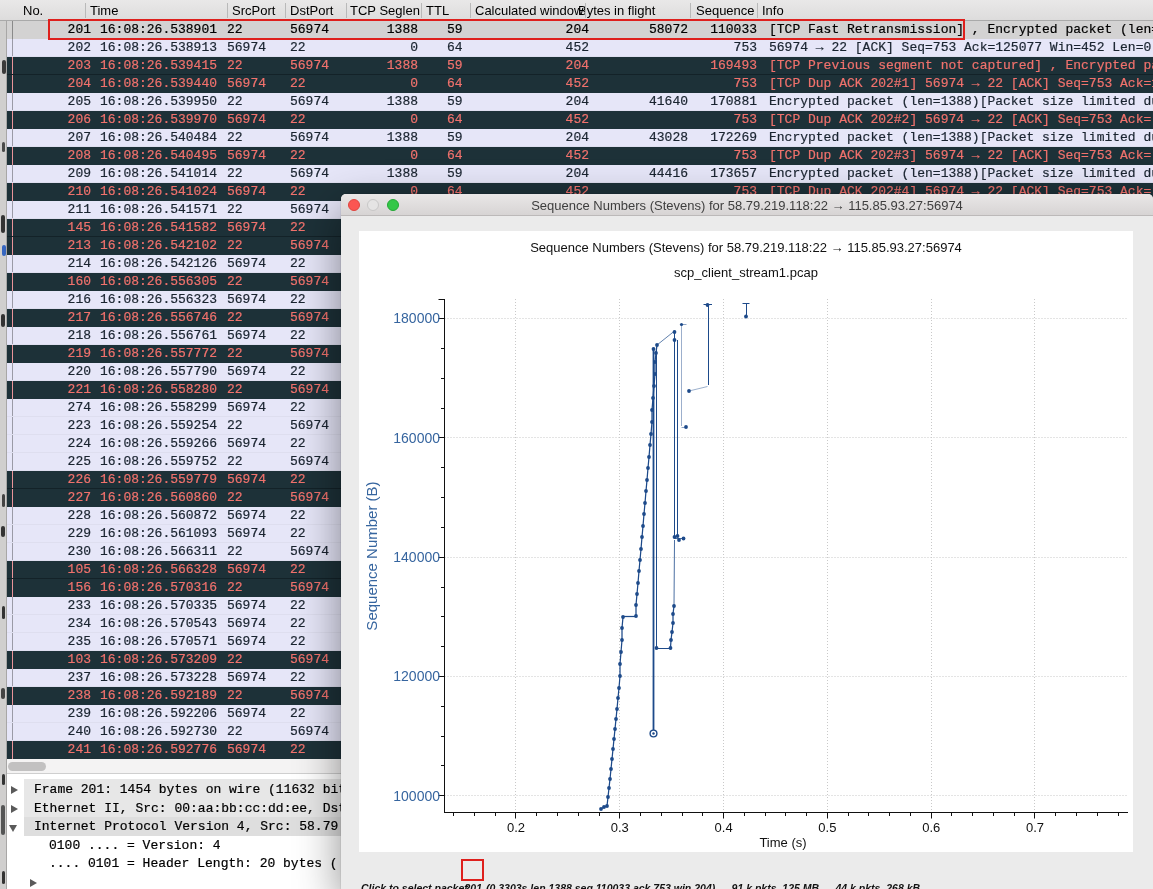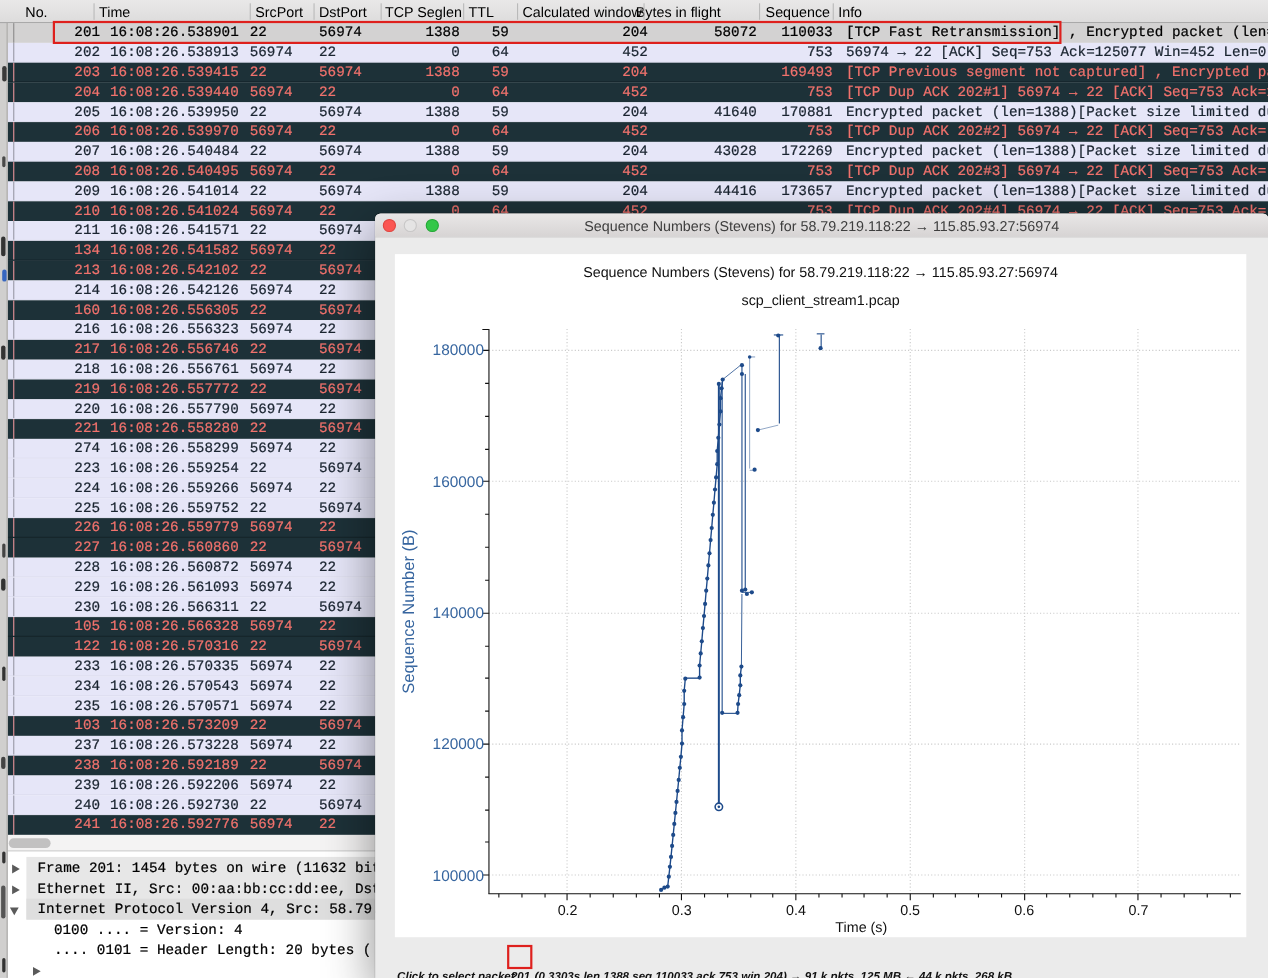--- a/index.html
+++ b/index.html
@@ -49,41 +49,41 @@
 <div class="prow rlav" style="top:39px"><i class="rl" style="background:#9a9aa6"></i><span class="ra" style="right:1062px">202</span><span class="la" style="left:93px">16:08:26.538913</span><span class="la" style="left:220px">56974</span><span class="la" style="left:283px">22</span><span class="ra" style="right:735px">0</span><span class="la" style="left:440px">64</span><span class="ra" style="right:564px">452</span><span class="ra" style="right:396px">753</span><span class="la" style="left:762px">56974 → 22 [ACK] Seq=753 Ack=125077 Win=452 Len=0</span></div>
 <div class="prow rdark rdb" style="top:57px"><i class="rl" style="background:#e9949a"></i><span class="ra" style="right:1062px">203</span><span class="la" style="left:93px">16:08:26.539415</span><span class="la" style="left:220px">22</span><span class="la" style="left:283px">56974</span><span class="ra" style="right:735px">1388</span><span class="la" style="left:440px">59</span><span class="ra" style="right:564px">204</span><span class="ra" style="right:396px">169493</span><span class="la" style="left:762px">[TCP Previous segment not captured] , Encrypted pa</span></div>
 <div class="prow rdark" style="top:75px"><i class="rl" style="background:#e9949a"></i><span class="ra" style="right:1062px">204</span><span class="la" style="left:93px">16:08:26.539440</span><span class="la" style="left:220px">56974</span><span class="la" style="left:283px">22</span><span class="ra" style="right:735px">0</span><span class="la" style="left:440px">64</span><span class="ra" style="right:564px">452</span><span class="ra" style="right:396px">753</span><span class="la" style="left:762px">[TCP Dup ACK 202#1] 56974 → 22 [ACK] Seq=753 Ack=1</span></div>
 <div class="prow rlav" style="top:93px"><i class="rl" style="background:#9a9aa6"></i><span class="ra" style="right:1062px">205</span><span class="la" style="left:93px">16:08:26.539950</span><span class="la" style="left:220px">22</span><span class="la" style="left:283px">56974</span><span class="ra" style="right:735px">1388</span><span class="la" style="left:440px">59</span><span class="ra" style="right:564px">204</span><span class="ra" style="right:465px">41640</span><span class="ra" style="right:396px">170881</span><span class="la" style="left:762px">Encrypted packet (len=1388)[Packet size limited du</span></div>
 <div class="prow rdark" style="top:111px"><i class="rl" style="background:#e9949a"></i><span class="ra" style="right:1062px">206</span><span class="la" style="left:93px">16:08:26.539970</span><span class="la" style="left:220px">56974</span><span class="la" style="left:283px">22</span><span class="ra" style="right:735px">0</span><span class="la" style="left:440px">64</span><span class="ra" style="right:564px">452</span><span class="ra" style="right:396px">753</span><span class="la" style="left:762px">[TCP Dup ACK 202#2] 56974 → 22 [ACK] Seq=753 Ack=</span></div>
 <div class="prow rlav" style="top:129px"><i class="rl" style="background:#9a9aa6"></i><span class="ra" style="right:1062px">207</span><span class="la" style="left:93px">16:08:26.540484</span><span class="la" style="left:220px">22</span><span class="la" style="left:283px">56974</span><span class="ra" style="right:735px">1388</span><span class="la" style="left:440px">59</span><span class="ra" style="right:564px">204</span><span class="ra" style="right:465px">43028</span><span class="ra" style="right:396px">172269</span><span class="la" style="left:762px">Encrypted packet (len=1388)[Packet size limited du</span></div>
 <div class="prow rdark" style="top:147px"><i class="rl" style="background:#e9949a"></i><span class="ra" style="right:1062px">208</span><span class="la" style="left:93px">16:08:26.540495</span><span class="la" style="left:220px">56974</span><span class="la" style="left:283px">22</span><span class="ra" style="right:735px">0</span><span class="la" style="left:440px">64</span><span class="ra" style="right:564px">452</span><span class="ra" style="right:396px">753</span><span class="la" style="left:762px">[TCP Dup ACK 202#3] 56974 → 22 [ACK] Seq=753 Ack=</span></div>
 <div class="prow rlav" style="top:165px"><i class="rl" style="background:#9a9aa6"></i><span class="ra" style="right:1062px">209</span><span class="la" style="left:93px">16:08:26.541014</span><span class="la" style="left:220px">22</span><span class="la" style="left:283px">56974</span><span class="ra" style="right:735px">1388</span><span class="la" style="left:440px">59</span><span class="ra" style="right:564px">204</span><span class="ra" style="right:465px">44416</span><span class="ra" style="right:396px">173657</span><span class="la" style="left:762px">Encrypted packet (len=1388)[Packet size limited du</span></div>
 <div class="prow rdark" style="top:183px"><i class="rl" style="background:#e9949a"></i><span class="ra" style="right:1062px">210</span><span class="la" style="left:93px">16:08:26.541024</span><span class="la" style="left:220px">56974</span><span class="la" style="left:283px">22</span><span class="ra" style="right:735px">0</span><span class="la" style="left:440px">64</span><span class="ra" style="right:564px">452</span><span class="ra" style="right:396px">753</span><span class="la" style="left:762px">[TCP Dup ACK 202#4] 56974 → 22 [ACK] Seq=753 Ack=</span></div>
 <div class="prow rlav" style="top:201px"><i class="rl" style="background:#9a9aa6"></i><span class="ra" style="right:1062px">211</span><span class="la" style="left:93px">16:08:26.541571</span><span class="la" style="left:220px">22</span><span class="la" style="left:283px">56974</span></div>
-<div class="prow rdark rdb" style="top:219px"><i class="rl" style="background:#e9949a"></i><span class="ra" style="right:1062px">134</span><span class="la" style="left:93px">16:08:26.541582</span><span class="la" style="left:220px">56974</span><span class="la" style="left:283px">22</span></div>
+<div class="prow rdark rdb" style="top:219px"><i class="rl" style="background:#e9949a"></i><span class="ra" style="right:1062px">145</span><span class="la" style="left:93px">16:08:26.541582</span><span class="la" style="left:220px">56974</span><span class="la" style="left:283px">22</span></div>
 <div class="prow rdark" style="top:237px"><i class="rl" style="background:#e9949a"></i><span class="ra" style="right:1062px">213</span><span class="la" style="left:93px">16:08:26.542102</span><span class="la" style="left:220px">22</span><span class="la" style="left:283px">56974</span></div>
 <div class="prow rlav" style="top:255px"><i class="rl" style="background:#9a9aa6"></i><span class="ra" style="right:1062px">214</span><span class="la" style="left:93px">16:08:26.542126</span><span class="la" style="left:220px">56974</span><span class="la" style="left:283px">22</span></div>
 <div class="prow rdark" style="top:273px"><i class="rl" style="background:#e9949a"></i><span class="ra" style="right:1062px">160</span><span class="la" style="left:93px">16:08:26.556305</span><span class="la" style="left:220px">22</span><span class="la" style="left:283px">56974</span></div>
 <div class="prow rlav" style="top:291px"><i class="rl" style="background:#9a9aa6"></i><span class="ra" style="right:1062px">216</span><span class="la" style="left:93px">16:08:26.556323</span><span class="la" style="left:220px">56974</span><span class="la" style="left:283px">22</span></div>
 <div class="prow rdark" style="top:309px"><i class="rl" style="background:#e9949a"></i><span class="ra" style="right:1062px">217</span><span class="la" style="left:93px">16:08:26.556746</span><span class="la" style="left:220px">22</span><span class="la" style="left:283px">56974</span></div>
 <div class="prow rlav" style="top:327px"><i class="rl" style="background:#9a9aa6"></i><span class="ra" style="right:1062px">218</span><span class="la" style="left:93px">16:08:26.556761</span><span class="la" style="left:220px">56974</span><span class="la" style="left:283px">22</span></div>
 <div class="prow rdark" style="top:345px"><i class="rl" style="background:#e9949a"></i><span class="ra" style="right:1062px">219</span><span class="la" style="left:93px">16:08:26.557772</span><span class="la" style="left:220px">22</span><span class="la" style="left:283px">56974</span></div>
 <div class="prow rlav" style="top:363px"><i class="rl" style="background:#9a9aa6"></i><span class="ra" style="right:1062px">220</span><span class="la" style="left:93px">16:08:26.557790</span><span class="la" style="left:220px">56974</span><span class="la" style="left:283px">22</span></div>
 <div class="prow rdark" style="top:381px"><i class="rl" style="background:#e9949a"></i><span class="ra" style="right:1062px">221</span><span class="la" style="left:93px">16:08:26.558280</span><span class="la" style="left:220px">22</span><span class="la" style="left:283px">56974</span></div>
 <div class="prow rlav" style="top:399px"><i class="rl" style="background:#9a9aa6"></i><span class="ra" style="right:1062px">274</span><span class="la" style="left:93px">16:08:26.558299</span><span class="la" style="left:220px">56974</span><span class="la" style="left:283px">22</span></div>
 <div class="prow rlav" style="top:417px"><i class="rl" style="background:#9a9aa6"></i><span class="ra" style="right:1062px">223</span><span class="la" style="left:93px">16:08:26.559254</span><span class="la" style="left:220px">22</span><span class="la" style="left:283px">56974</span></div>
 <div class="prow rlav" style="top:435px"><i class="rl" style="background:#9a9aa6"></i><span class="ra" style="right:1062px">224</span><span class="la" style="left:93px">16:08:26.559266</span><span class="la" style="left:220px">56974</span><span class="la" style="left:283px">22</span></div>
 <div class="prow rlav" style="top:453px"><i class="rl" style="background:#9a9aa6"></i><span class="ra" style="right:1062px">225</span><span class="la" style="left:93px">16:08:26.559752</span><span class="la" style="left:220px">22</span><span class="la" style="left:283px">56974</span></div>
 <div class="prow rdark rdb" style="top:471px"><i class="rl" style="background:#e9949a"></i><span class="ra" style="right:1062px">226</span><span class="la" style="left:93px">16:08:26.559779</span><span class="la" style="left:220px">56974</span><span class="la" style="left:283px">22</span></div>
 <div class="prow rdark" style="top:489px"><i class="rl" style="background:#e9949a"></i><span class="ra" style="right:1062px">227</span><span class="la" style="left:93px">16:08:26.560860</span><span class="la" style="left:220px">22</span><span class="la" style="left:283px">56974</span></div>
 <div class="prow rlav" style="top:507px"><i class="rl" style="background:#9a9aa6"></i><span class="ra" style="right:1062px">228</span><span class="la" style="left:93px">16:08:26.560872</span><span class="la" style="left:220px">56974</span><span class="la" style="left:283px">22</span></div>
 <div class="prow rlav" style="top:525px"><i class="rl" style="background:#9a9aa6"></i><span class="ra" style="right:1062px">229</span><span class="la" style="left:93px">16:08:26.561093</span><span class="la" style="left:220px">56974</span><span class="la" style="left:283px">22</span></div>
 <div class="prow rlav" style="top:543px"><i class="rl" style="background:#9a9aa6"></i><span class="ra" style="right:1062px">230</span><span class="la" style="left:93px">16:08:26.566311</span><span class="la" style="left:220px">22</span><span class="la" style="left:283px">56974</span></div>
 <div class="prow rdark rdb" style="top:561px"><i class="rl" style="background:#e9949a"></i><span class="ra" style="right:1062px">105</span><span class="la" style="left:93px">16:08:26.566328</span><span class="la" style="left:220px">56974</span><span class="la" style="left:283px">22</span></div>
-<div class="prow rdark" style="top:579px"><i class="rl" style="background:#e9949a"></i><span class="ra" style="right:1062px">122</span><span class="la" style="left:93px">16:08:26.570316</span><span class="la" style="left:220px">22</span><span class="la" style="left:283px">56974</span></div>
+<div class="prow rdark" style="top:579px"><i class="rl" style="background:#e9949a"></i><span class="ra" style="right:1062px">156</span><span class="la" style="left:93px">16:08:26.570316</span><span class="la" style="left:220px">22</span><span class="la" style="left:283px">56974</span></div>
 <div class="prow rlav" style="top:597px"><i class="rl" style="background:#9a9aa6"></i><span class="ra" style="right:1062px">233</span><span class="la" style="left:93px">16:08:26.570335</span><span class="la" style="left:220px">56974</span><span class="la" style="left:283px">22</span></div>
 <div class="prow rlav" style="top:615px"><i class="rl" style="background:#9a9aa6"></i><span class="ra" style="right:1062px">234</span><span class="la" style="left:93px">16:08:26.570543</span><span class="la" style="left:220px">56974</span><span class="la" style="left:283px">22</span></div>
 <div class="prow rlav" style="top:633px"><i class="rl" style="background:#9a9aa6"></i><span class="ra" style="right:1062px">235</span><span class="la" style="left:93px">16:08:26.570571</span><span class="la" style="left:220px">56974</span><span class="la" style="left:283px">22</span></div>
 <div class="prow rdark" style="top:651px"><i class="rl" style="background:#e9949a"></i><span class="ra" style="right:1062px">103</span><span class="la" style="left:93px">16:08:26.573209</span><span class="la" style="left:220px">22</span><span class="la" style="left:283px">56974</span></div>
 <div class="prow rlav" style="top:669px"><i class="rl" style="background:#9a9aa6"></i><span class="ra" style="right:1062px">237</span><span class="la" style="left:93px">16:08:26.573228</span><span class="la" style="left:220px">56974</span><span class="la" style="left:283px">22</span></div>
 <div class="prow rdark" style="top:687px"><i class="rl" style="background:#e9949a"></i><span class="ra" style="right:1062px">238</span><span class="la" style="left:93px">16:08:26.592189</span><span class="la" style="left:220px">22</span><span class="la" style="left:283px">56974</span></div>
 <div class="prow rlav" style="top:705px"><i class="rl" style="background:#9a9aa6"></i><span class="ra" style="right:1062px">239</span><span class="la" style="left:93px">16:08:26.592206</span><span class="la" style="left:220px">56974</span><span class="la" style="left:283px">22</span></div>
 <div class="prow rlav" style="top:723px"><i class="rl" style="background:#9a9aa6"></i><span class="ra" style="right:1062px">240</span><span class="la" style="left:93px">16:08:26.592730</span><span class="la" style="left:220px">22</span><span class="la" style="left:283px">56974</span></div>
 <div class="prow rdark" style="top:741px"><i class="rl" style="background:#e9949a"></i><span class="ra" style="right:1062px">241</span><span class="la" style="left:93px">16:08:26.592776</span><span class="la" style="left:220px">56974</span><span class="la" style="left:283px">22</span></div>
 <div id="hdr">

